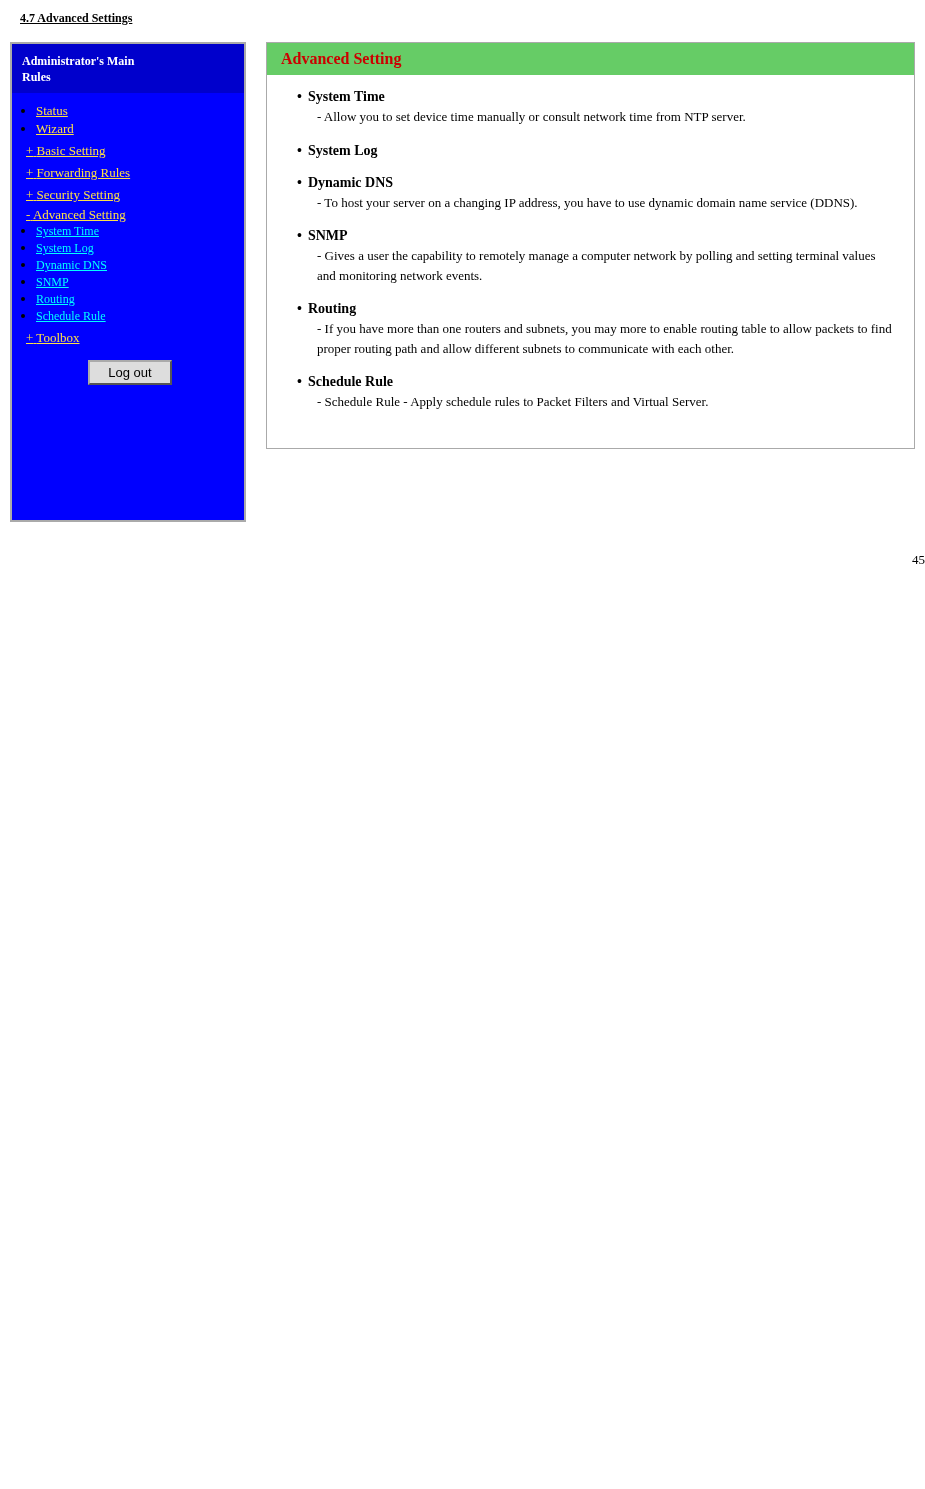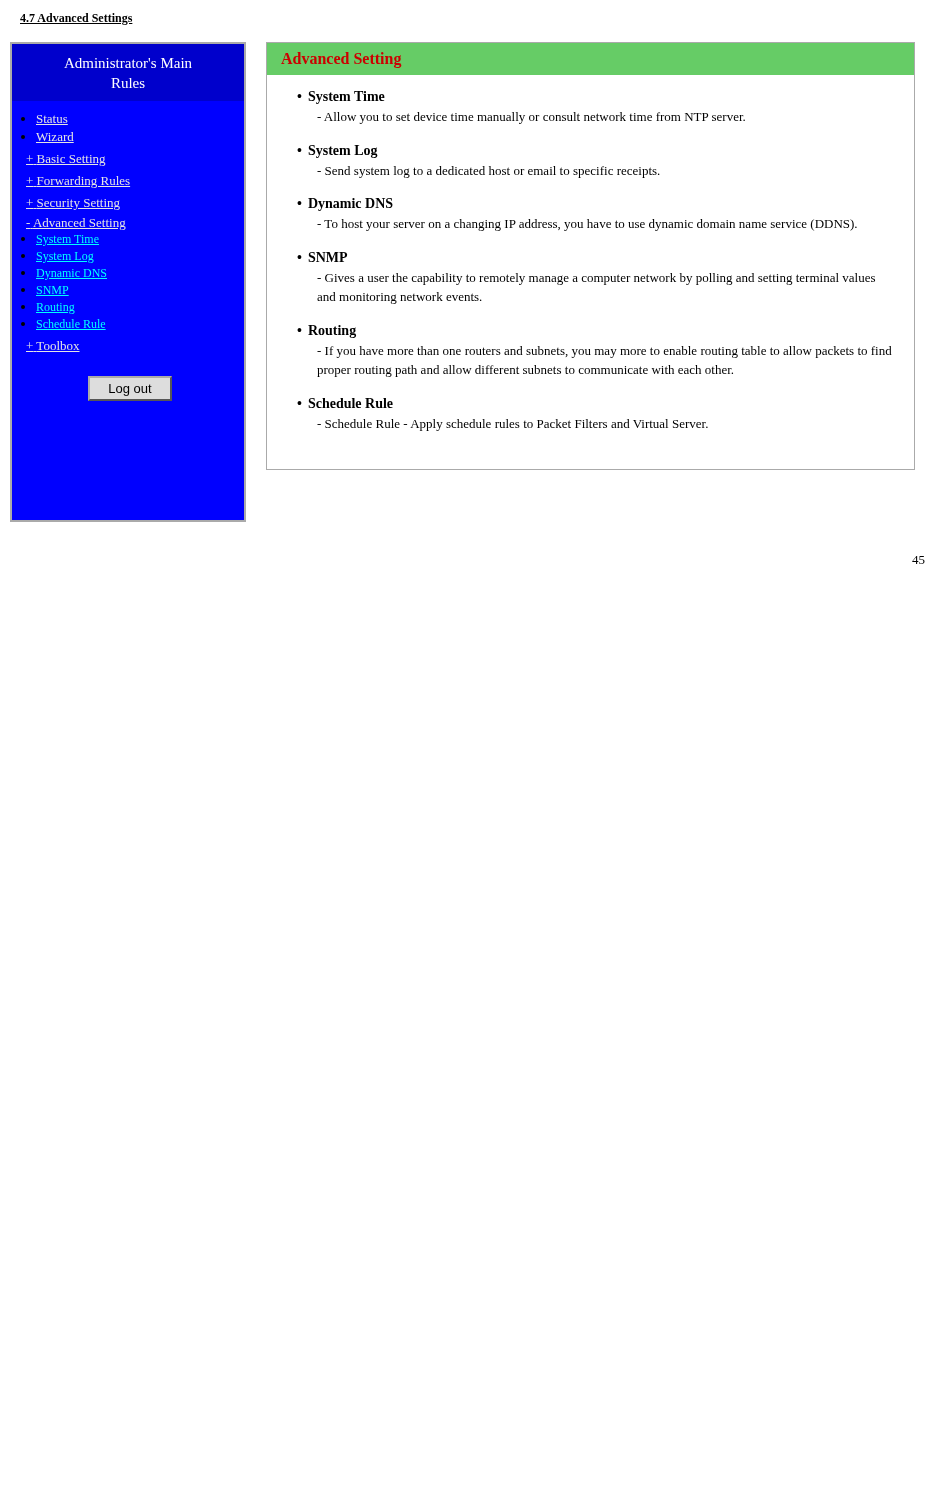--- a/index.html
+++ b/index.html
@@ -28,38 +28,37 @@
       width: 236px;
       min-height: 480px;
       background: #0000ff;
       border: 2px solid #aaa;
       flex-shrink: 0;
       padding: 0 0 20px 0;
     }
     .sidebar-title {
       background: #0000cc;
       color: #fff;
-      font-weight: normal;
-      font-size: 15px;
-      text-align: center;
+      font-weight: bold;
+      font-size: 12px;
       padding: 10px 10px 8px 10px;
       line-height: 1.3;
     }
     .sidebar-nav {
       padding: 10px 10px 0 14px;
     }
     .sidebar-nav ul {
       list-style: disc;
       margin-left: 10px;
     }
     .sidebar-nav li {
       margin-bottom: 2px;
     }
     .sidebar-nav a {
-      color: #e5e5e5;
+      color: #fde047;
       text-decoration: underline;
       font-size: 13px;
     }
     .sidebar-section {
       margin-top: 6px;
       margin-bottom: 4px;
     }
     .sidebar-section-link {
       color: #00ffff;
       text-decoration: underline;
@@ -77,21 +76,21 @@
     .sidebar-sub-links li {
       margin-bottom: 1px;
     }
     .sidebar-sub-links a {
       color: #00ffff;
       text-decoration: underline;
       font-size: 12px;
     }
     .logout-area {
       text-align: center;
-      margin-top: 22px;
+      margin-top: 14px;
     }
     .logout-btn {
       background: #ddd;
       border: 2px outset #aaa;
       padding: 3px 18px;
       font-size: 13px;
       cursor: pointer;
     }
     
     .main-content {
@@ -234,21 +233,20 @@
             <span>System Time</span>
           </div>
           <div class="item-desc">- Allow you to set device time manually or consult network time from NTP server.</div>
         </div>
 
         <div class="item">
           <div class="item-title">
             <span class="bullet">•</span>
             <span>System Log</span>
           </div>
-          <div class="item-desc">- Send system log to a dedicated host or email to specific receipts.</div>
         </div>
 
         <div class="item">
           <div class="item-title">
             <span class="bullet">•</span>
             <span>Dynamic DNS</span>
           </div>
           <div class="item-desc">- To host your server on a changing IP address, you have to use dynamic domain name service (DDNS).</div>
         </div>
 

